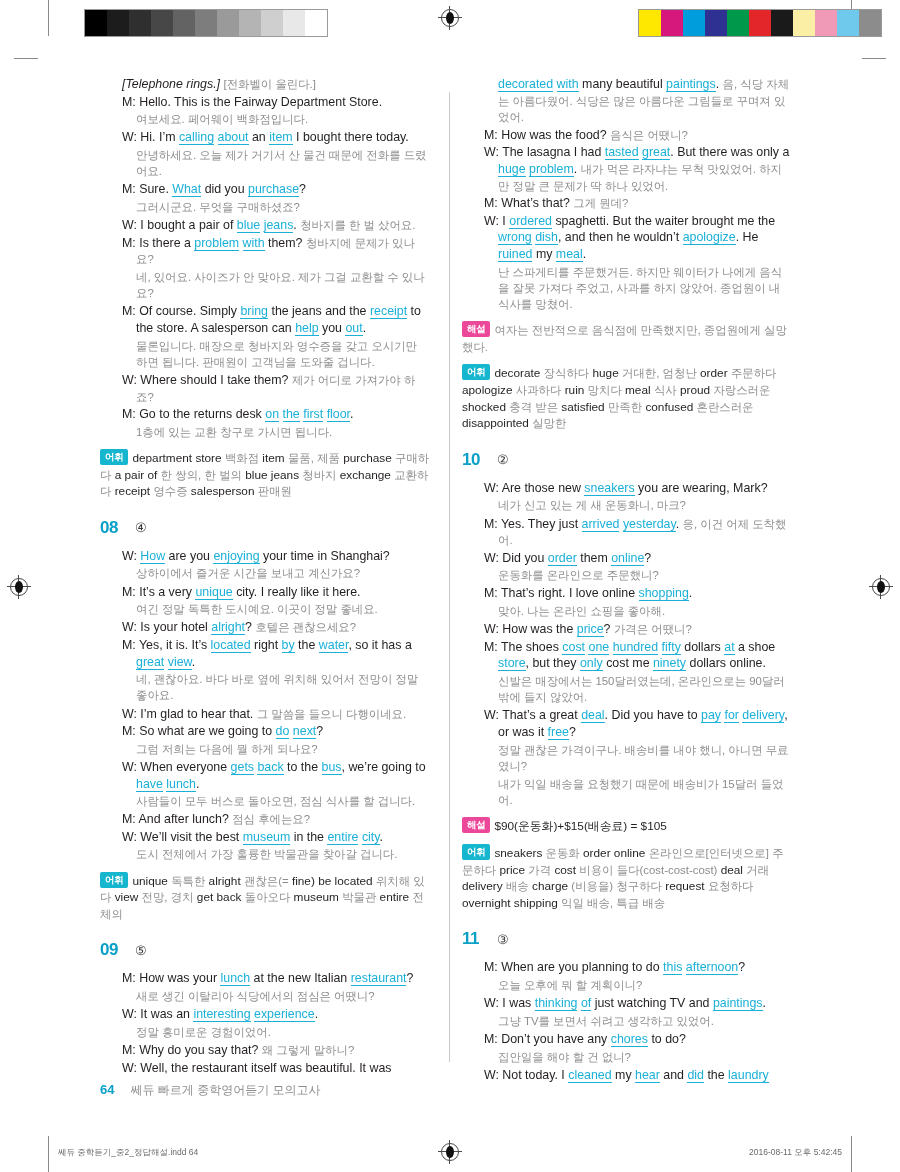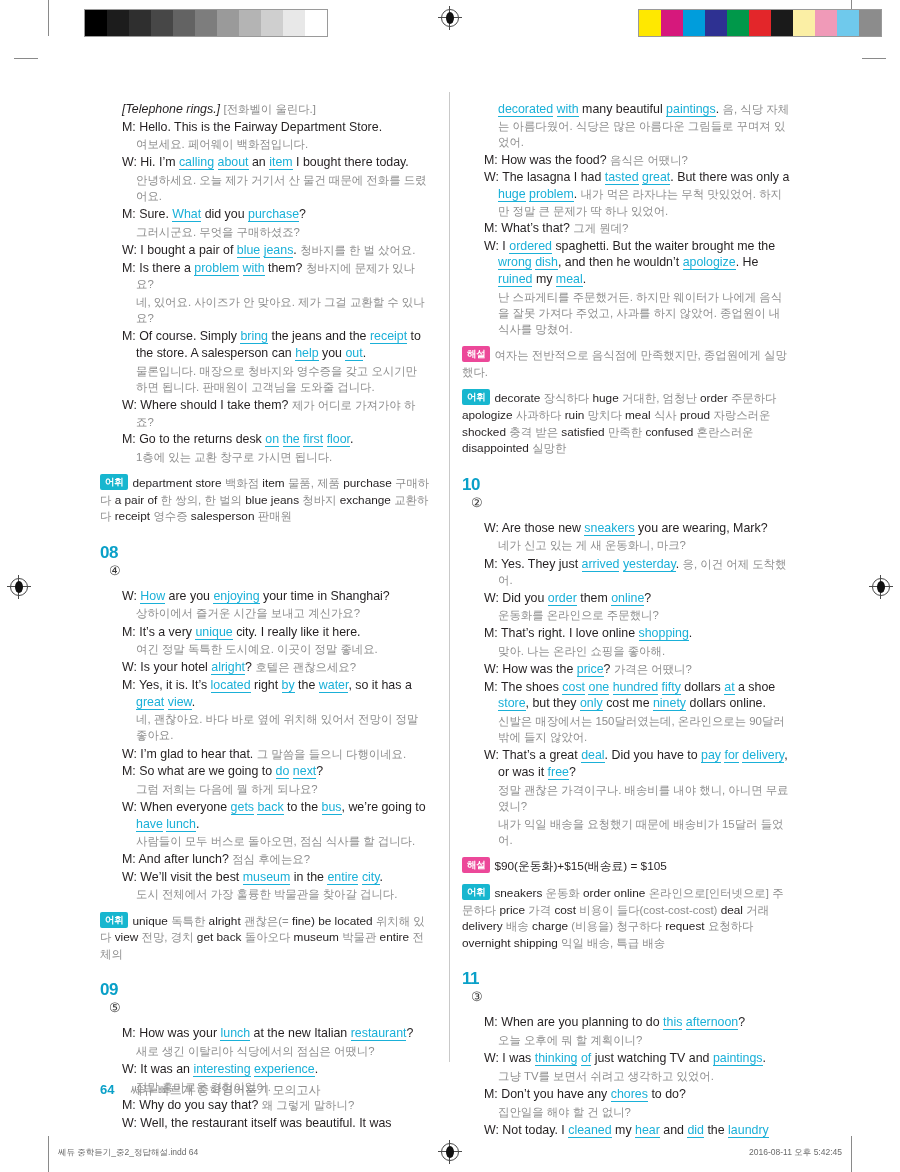--- a/index.html
+++ b/index.html
@@ -32,39 +32,38 @@
   .color-bar { left:638px; top:9px; }
 
   
   .page {
     position:absolute;
     left:0; top:0; width:900px; height:1172px;
   }
 
   .columns {
     position:absolute;
-    left:100px; top:101px;
+    left:100px; top:76px;
     width:706px;
     display:flex;
   }
   .col { width:330px; }
   .col-left { padding-right:16px; }
   .col-right { padding-left:16px; }
   .col-divider {
     position:absolute;
     left:449px; top:92px;
     width:1px; height:970px;
     background:#c9c9c9;
   }
 
   
   .qnum-row {
-    display:flex; align-items:flex-start;
+    display:flex; align-items:center;
     margin:18px 0 10px 0;
-    flex-direction:column;
   }
   .qnum {
     font-size:17px; font-weight:bold; color:#0aa0c8;
     letter-spacing:-0.5px;
     min-width:26px;
   }
   .qans {
     font-size:13px; color:#3a3a3a;
     margin-left:9px;
   }

